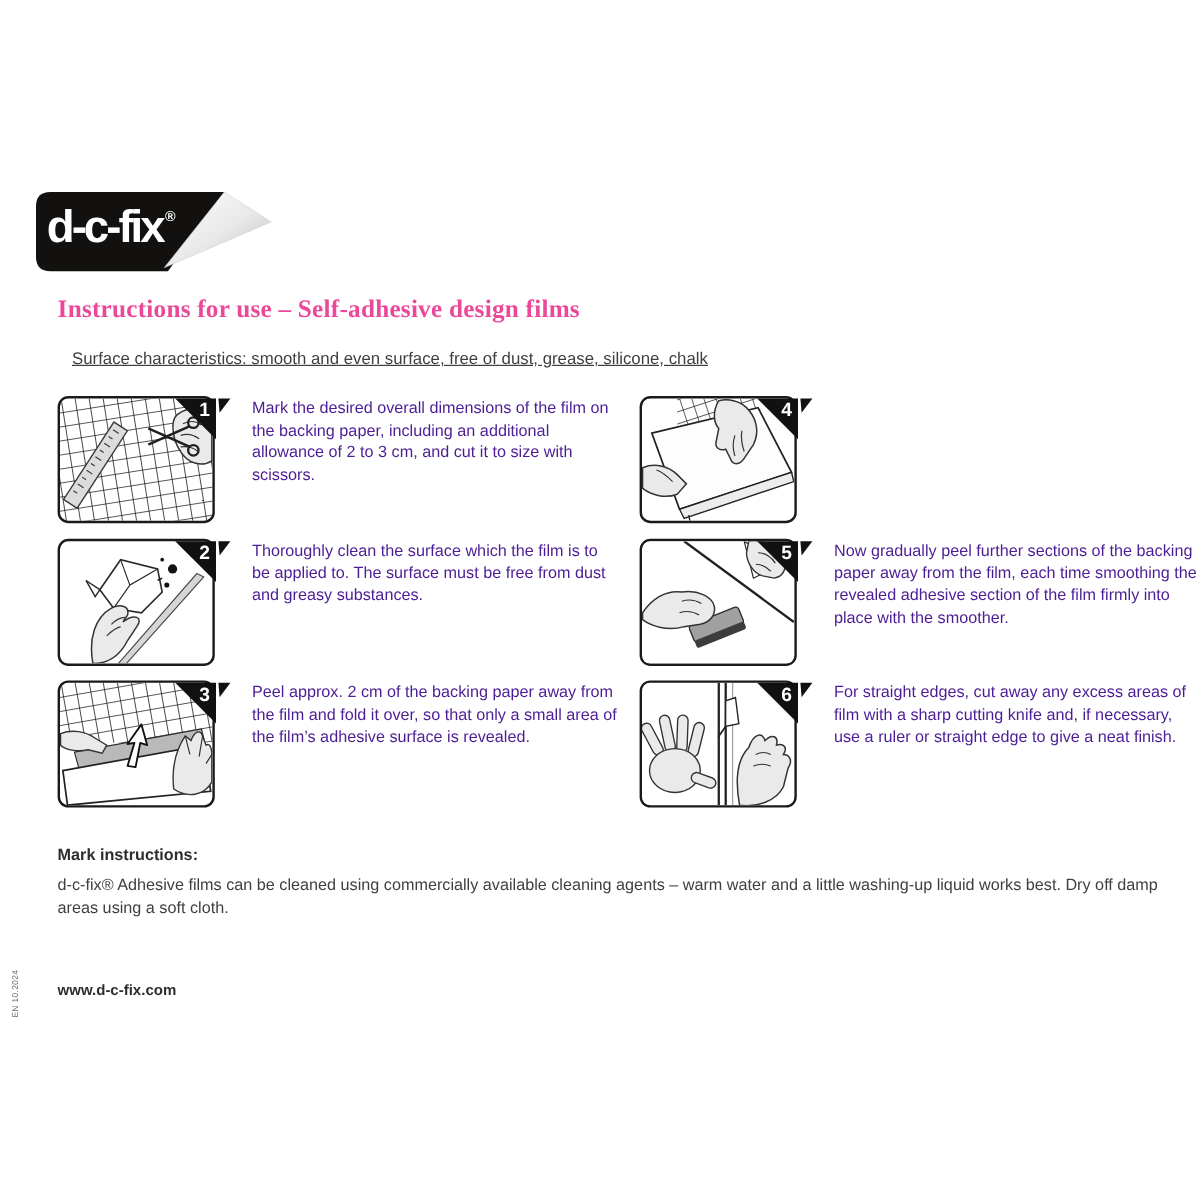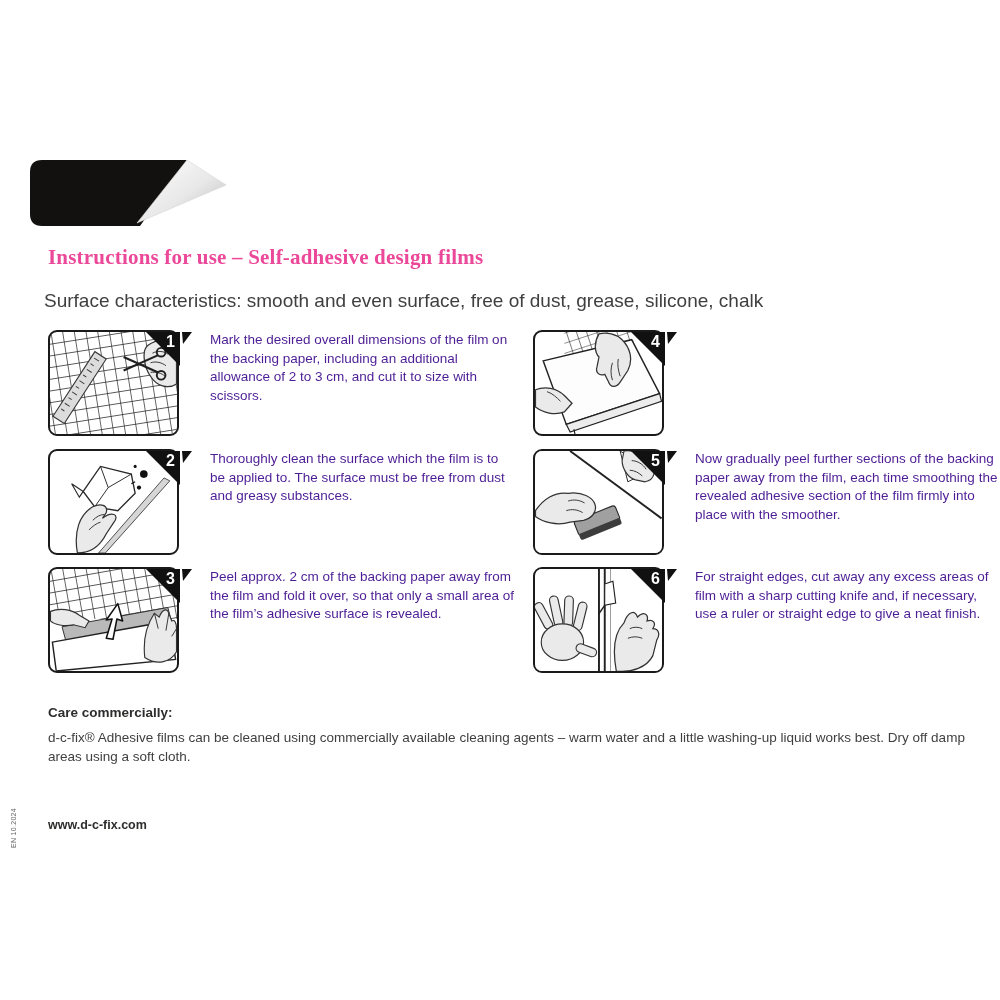--- a/index.html
+++ b/index.html
@@ -17,21 +17,21 @@
     font-size:38px;letter-spacing:-2.5px;line-height:1;
   }
   .logo-text sup{font-size:12px;letter-spacing:0;vertical-align:18px;margin-left:2px;}
 
   
   .title{
     position:absolute;left:48px;top:245px;margin:0;
     font-family:"Liberation Serif",serif;font-weight:bold;
     font-size:21px;color:#ec4899;letter-spacing:.2px;
   }
-  .subtitle{position:absolute;left:44px;top:290px;font-size:19px;color:#3f3f3f;}
+  .subtitle{position:absolute;left:60px;top:290px;font-size:14px;color:#3f3f3f;text-decoration:underline;}
 
   
   .step{position:absolute;width:470px;height:110px;}
   .c-left{left:48px;}  .c-right{left:533px;}
   .r1{top:330px;} .r2{top:449px;} .r3{top:567px;}
   .figure{position:absolute;left:0;top:0;width:131px;height:106px;}
   .illus{
     position:absolute;inset:0;border:2px solid #1a1a1a;border-radius:9px;
     overflow:hidden;background:#fff;
   }
@@ -70,20 +70,21 @@
       <defs>
         <linearGradient id="foldGrad" x1="0" y1="0" x2="1" y2="1">
           <stop offset="0" stop-color="#ffffff"></stop>
           <stop offset="0.55" stop-color="#e8e8e8"></stop>
           <stop offset="1" stop-color="#b9b9b9"></stop>
         </linearGradient>
       </defs>
       <path d="M12 0 H157 L110 66 H12 Q0 66 0 54 V12 Q0 0 12 0 Z" fill="#13110f"></path>
       <path d="M157 0 L196 25 L107 63 Z" fill="url(#foldGrad)" stroke="#d7d7d7" stroke-width="0.6"></path>
     </svg>
+    <div class="logo-text"><span>d-c-fix</span><sup>®</sup></div>
   </div>
 
   <h1 class="title">Instructions for use – Self-adhesive design films</h1>
   <div class="subtitle">Surface characteristics: smooth and even surface, free of dust, grease, silicone, chalk</div>
 
   <div class="step c-left r1">
     <div class="figure">
       <div class="illus">
         <svg viewBox="0 0 131 106">
           <defs>
@@ -246,21 +247,21 @@
       <svg class="badge">
         <polygon points="2,2 36,2 36,36" fill="#111"></polygon>
         <polygon points="38,2 48,2 39,14" fill="#111"></polygon>
         <text x="31" y="17" text-anchor="end">6</text>
       </svg>
     </div>
     <p class="step-text">For straight edges, cut away any excess areas of film with a sharp cutting knife and, if necessary, use a ruler or straight edge to give a neat finish.</p>
   </div>
 
   <div class="care">
-    <span class="care-heading">Care commercially:</span>
+    <span class="care-heading">Mark instructions:</span>
     <span>d-c-fix® Adhesive films can be cleaned using commercially available cleaning agents – warm water and a little washing-up liquid works best. Dry off damp areas using a soft cloth.</span>
   </div>
 
   <div class="footer">
     <span class="website">www.d-c-fix.com</span>
   </div>
 
   <div class="edition">EN 10.2024</div>
 
 </div>

